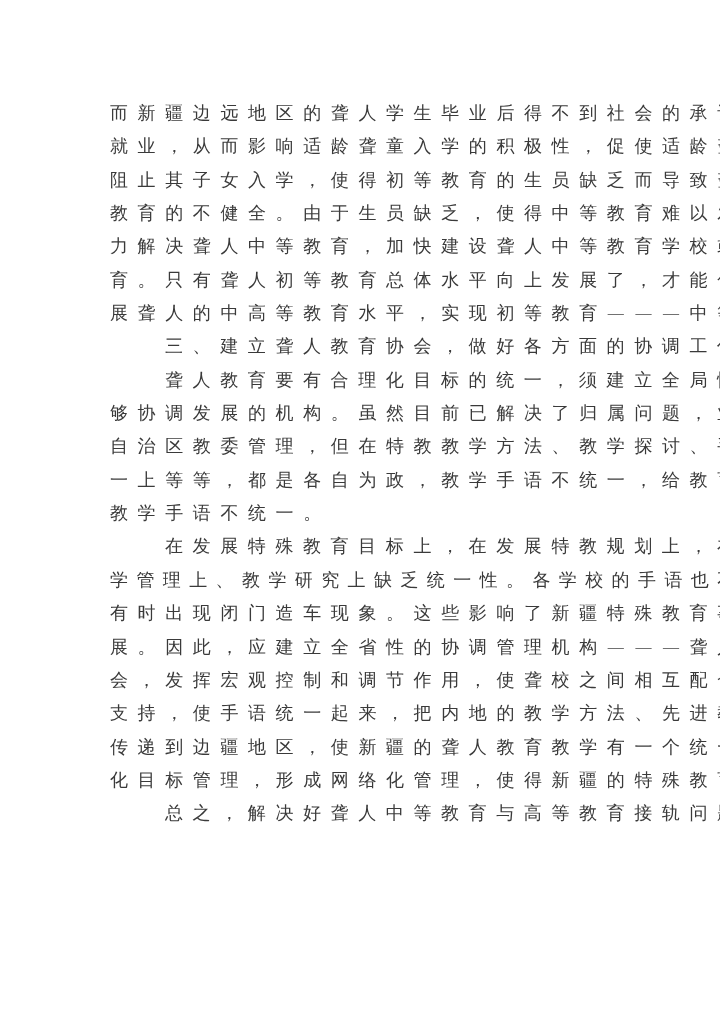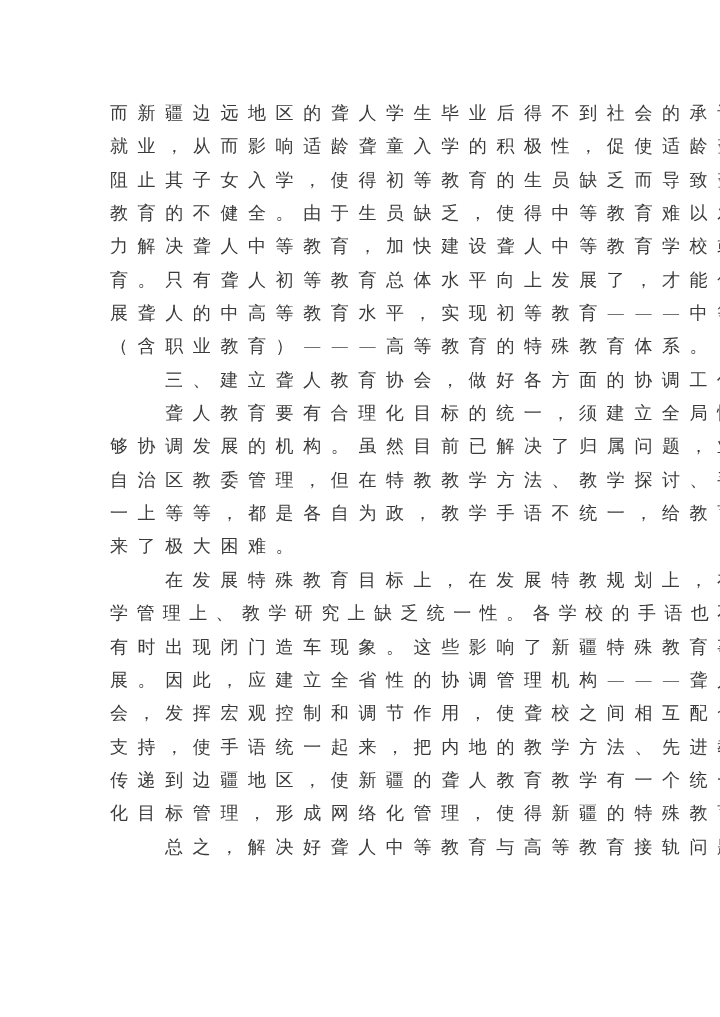--- a/index.html
+++ b/index.html
@@ -38,27 +38,26 @@
 <body>
 
 <div class="page">
   <span class="line">而新疆边远地区的聋人学生毕业后得不到社会的承认，难以</span>
   <span class="line">就业，从而影响适龄聋童入学的积极性，促使适龄聋童家长</span>
   <span class="line">阻止其子女入学，使得初等教育的生员缺乏而导致聋人中等</span>
   <span class="line">教育的不健全。由于生员缺乏，使得中等教育难以发展。大</span>
   <span class="line">力解决聋人中等教育，加快建设聋人中等教育学校或职业教</span>
   <span class="line">育。只有聋人初等教育总体水平向上发展了，才能促进和发</span>
   <span class="line">展聋人的中高等教育水平，实现初等教育———中等教育</span>
-  <span class="line">（含职业教育）———高等教育的特殊教育体系。</span>
   <span class="line indent">三、建立聋人教育协会，做好各方面的协调工作</span>
   <span class="line indent">聋人教育要有合理化目标的统一，须建立全局性的、能</span>
   <span class="line">够协调发展的机构。虽然目前已解决了归属问题，业务上由</span>
   <span class="line">自治区教委管理，但在特教教学方法、教学探讨、手语的统</span>
   <span class="line">一上等等，都是各自为政，教学手语不统一，给教育教学带</span>
-  <span class="line">来了极大困难。</span>
+  <span class="line">教学手语不统一。</span>
   <span class="line indent">在发展特殊教育目标上，在发展特教规划上，在特教教</span>
   <span class="line" style="letter-spacing:8.4px">学管理上、教学研究上缺乏统一性。各学校的手语也不统一，</span>
   <span class="line">有时出现闭门造车现象。这些影响了新疆特殊教育事业的发</span>
   <span class="line">展。因此，应建立全省性的协调管理机构———聋人教育协</span>
   <span class="line">会，发挥宏观控制和调节作用，使聋校之间相互配合，相互</span>
   <span class="line">支持，使手语统一起来，把内地的教学方法、先进教学手段</span>
   <span class="line">传递到边疆地区，使新疆的聋人教育教学有一个统一、合理</span>
   <span class="line">化目标管理，形成网络化管理，使得新疆的特殊教育纳入正</span>
   <span class="line indent">总之，解决好聋人中等教育与高等教育接轨问题，是全</span>
 </div>

